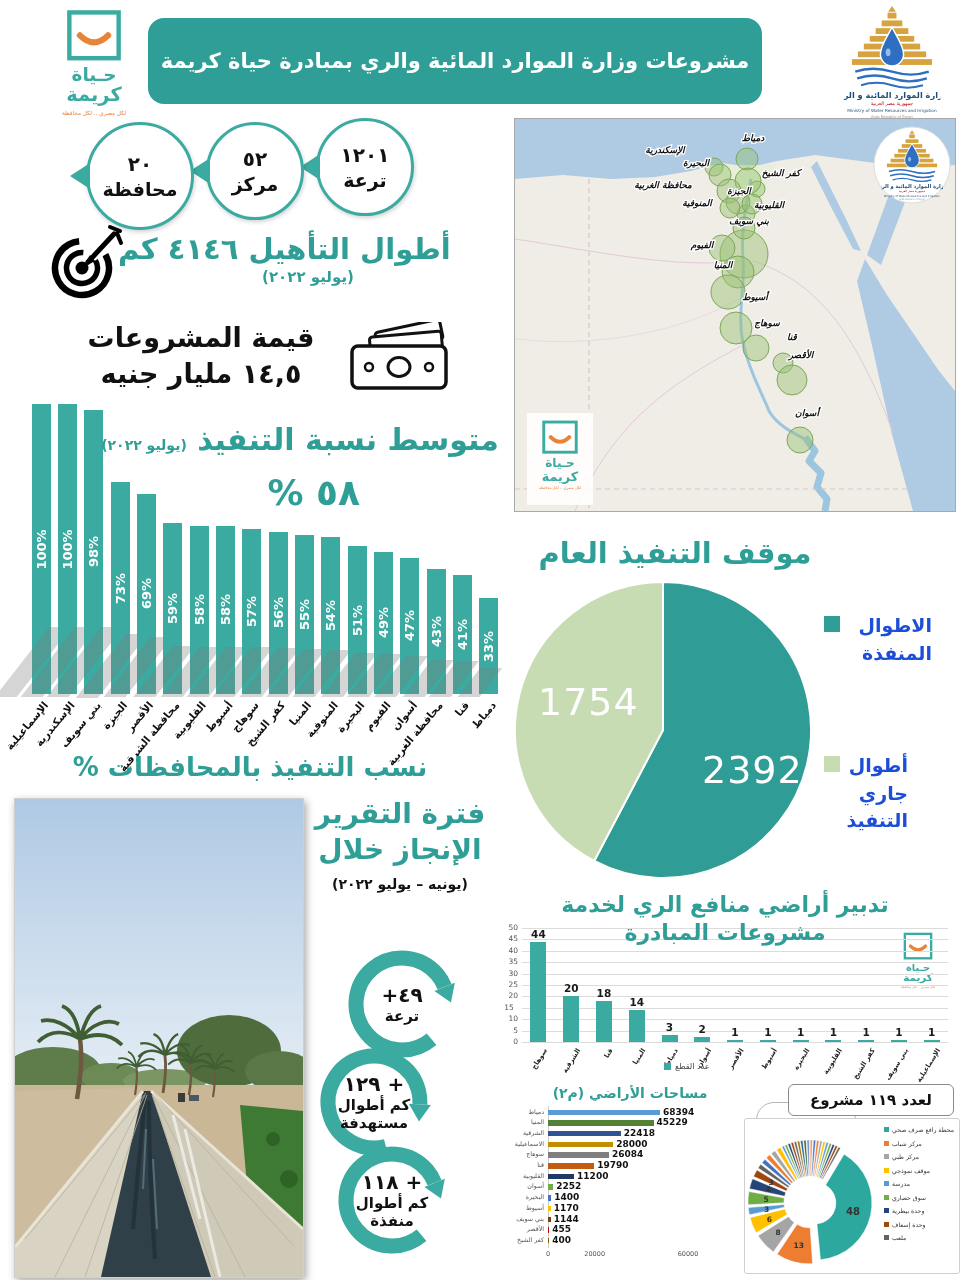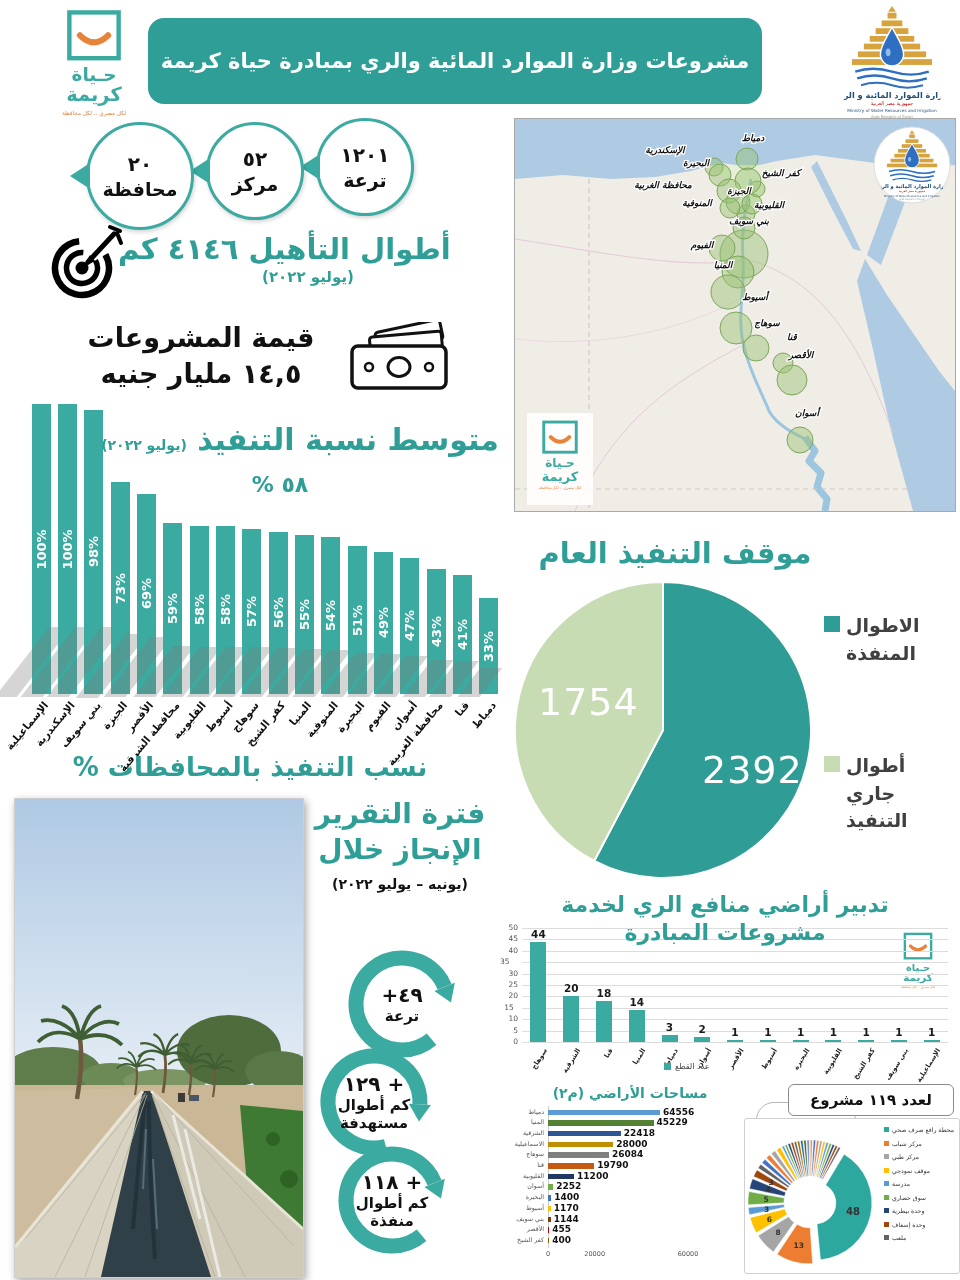--- a/index.html
+++ b/index.html
@@ -25,30 +25,30 @@
   #exec-bars{left:28px;top:402px;width:474px;height:292px;display:flex;align-items:flex-end;direction:ltr}
   .exec-col{flex:1;position:relative;display:flex;align-items:flex-end;justify-content:center;height:100%}
   .exec-bar{width:19px;background:#3BABA1;display:flex;align-items:center;justify-content:center;position:relative;z-index:1}
   .exec-bar::before{content:"";position:absolute;left:-10px;bottom:-3px;width:115%;height:30%;max-height:70px;
        background:rgba(125,125,125,.32);transform:skewX(-38deg);z-index:-1}
   .exec-bar span{display:block;transform:rotate(-90deg);color:#fff;font-weight:bold;font-size:13px;white-space:nowrap}
   .exec-name{position:absolute;top:100%;right:50%;margin-top:5px;transform:rotate(-50deg);transform-origin:top right;
        font-size:10.5px;font-weight:bold;white-space:nowrap;color:#111;direction:rtl}
   .exec-title{left:100px;top:422px;width:400px;text-align:center;color:#2F9E96;font-weight:bold;font-size:30px;z-index:2}
   .exec-title .sub{font-size:14px;font-weight:bold}
-  .exec-avg{left:200px;top:472px;width:160px;text-align:center;color:#2F9E96;font-weight:bold;font-size:22px;z-index:2}
+  .exec-avg{left:200px;top:472px;width:160px;color:#2F9E96;font-weight:bold;font-size:36px;z-index:2}
   .exec-caption{left:40px;top:752px;width:420px;text-align:center;color:#2F9E96;font-weight:bold;font-size:26px;z-index:3}
   
   .map-panel{left:514px;top:118px;width:440px;height:392px;border:1px solid #a9a9a9;background:#F0EDE6}
   
   .pie-title{left:520px;top:536px;width:310px;text-align:center;color:#2F9E96;font-weight:bold;font-size:29px}
   .pie-num{position:absolute;color:#fff;font-size:38px;letter-spacing:1px;direction:ltr}
   .pie-leg{display:flex;align-items:flex-start;gap:6px;direction:ltr}
   .pie-leg .mark{width:16px;height:16px;margin-top:4px;flex:0 0 auto}
-  .pie-leg .txt{font-weight:bold;font-size:19px;color:#404040;text-align:left;direction:rtl;line-height:1.45}
+  .pie-leg .txt{font-weight:bold;font-size:19px;color:#1d4ed8;text-align:right;direction:rtl;line-height:1.45}
   
   .ach-title{left:302px;top:796px;width:196px;text-align:center;color:#2F9E96;font-weight:bold;font-size:28px;line-height:1.3}
   .ach-date{font-size:14px;color:#111;margin-top:6px;font-weight:bold}
   .ring{position:absolute;width:132px;height:132px}
   .ring svg{position:absolute;left:0;top:0}
   .ring .txt{position:absolute;left:50%;top:50%;transform:translate(-50%,-50%);width:100px;text-align:center;
        font-weight:bold;color:#111;z-index:2}
   .ring .txt .v{font-size:20px;direction:ltr}
   .ring .txt .l{font-size:15px;line-height:1.2}
   
@@ -452,21 +452,21 @@
       <div style="position: absolute; left: 0px; width: 18px; top: 92.2px; font-size: 7.5px; text-align: right; color: rgb(85, 85, 85);">10</div>
       <div style="position: absolute; left: 22px; width: 426px; top: 85.8px; height: 1px; background: rgb(220, 220, 220);"></div>
       <div style="position: absolute; left: 0px; width: 18px; top: 80.8px; font-size: 7.5px; text-align: center; color: rgb(85, 85, 85);">15</div>
       <div style="position: absolute; left: 22px; width: 426px; top: 74.4px; height: 1px; background: rgb(220, 220, 220);"></div>
       <div style="position: absolute; left: 0px; width: 18px; top: 69.4px; font-size: 7.5px; text-align: right; color: rgb(85, 85, 85);">20</div>
       <div style="position: absolute; left: 22px; width: 426px; top: 63px; height: 1px; background: rgb(220, 220, 220);"></div>
       <div style="position: absolute; left: 0px; width: 18px; top: 58px; font-size: 7.5px; text-align: right; color: rgb(85, 85, 85);">25</div>
       <div style="position: absolute; left: 22px; width: 426px; top: 51.6px; height: 1px; background: rgb(220, 220, 220);"></div>
       <div style="position: absolute; left: 0px; width: 18px; top: 46.6px; font-size: 7.5px; text-align: right; color: rgb(85, 85, 85);">30</div>
       <div style="position: absolute; left: 22px; width: 426px; top: 40.2px; height: 1px; background: rgb(220, 220, 220);"></div>
-      <div style="position: absolute; left: 0px; width: 18px; top: 35.2px; font-size: 7.5px; text-align: left; color: rgb(85, 85, 85);">35</div>
+      <div style="position: absolute; left: 0px; width: 18px; top: 35.2px; font-size: 7.5px; text-align: right; color: rgb(85, 85, 85);">35</div>
       <div style="position: absolute; left: 22px; width: 426px; top: 28.8px; height: 1px; background: rgb(220, 220, 220);"></div>
       <div style="position: absolute; left: 0px; width: 18px; top: 23.8px; font-size: 7.5px; text-align: right; color: rgb(85, 85, 85);">40</div>
       <div style="position: absolute; left: 22px; width: 426px; top: 17.4px; height: 1px; background: rgb(220, 220, 220);"></div>
       <div style="position: absolute; left: 0px; width: 18px; top: 12.4px; font-size: 7.5px; text-align: right; color: rgb(85, 85, 85);">45</div>
       <div style="position: absolute; left: 22px; width: 426px; top: 6px; height: 1px; background: rgb(220, 220, 220);"></div>
       <div style="position: absolute; left: 0px; width: 18px; top: 1px; font-size: 7.5px; text-align: right; color: rgb(85, 85, 85);">50</div>
       <div style="position: absolute; left: 30.4px; width: 16px; top: 19.7px; height: 100.3px; background: rgb(59, 171, 161);"></div>
       <div style="position: absolute; left: 22px; width: 32.8px; top: 5.7px; font-size: 10.5px; font-weight: bold; text-align: center; color: rgb(26, 26, 26);">44</div>
       <div style="position: absolute; right: 409.6px; top: 125px; font-size: 6.8px; font-weight: bold; white-space: nowrap; transform: rotate(-58deg); transform-origin: right top; color: rgb(34, 34, 34); direction: rtl;">سوهاج</div>
       <div style="position: absolute; left: 63.2px; width: 16px; top: 74.4px; height: 45.6px; background: rgb(59, 171, 161);"></div>
@@ -509,21 +509,21 @@
   <div class="abs land-legend">
     <span class="mark"></span>
     <span class="txt">عدد القطع</span>
   </div>
 
   <div class="abs area-title">مساحات الأراضي (م٢)</div>
   <div class="abs" id="area-chart">
       <div style="position: absolute; left: 46px; top: 0px; width: 1px; height: 142px; background: rgb(204, 204, 204);"></div>
       <div style="position: absolute; left: 0px; width: 42px; top: 1.5px; font-size: 6.3px; color: rgb(85, 85, 85); text-align: right; direction: rtl; white-space: nowrap;">دمياط</div>
       <div style="position: absolute; left: 46px; top: 3.5px; width: 111.9px; height: 5.5px; background: rgb(91, 155, 213);"></div>
-      <div style="position: absolute; left: 160.9px; top: 0.5px; font-size: 9px; font-weight: bold; color: rgb(17, 17, 17); direction: ltr;">64556</div>
+      <div style="position: absolute; left: 160.9px; top: 0.5px; font-size: 9px; font-weight: bold; color: rgb(17, 17, 17); direction: ltr;">68394</div>
       <div style="position: absolute; left: 0px; width: 42px; top: 12.2px; font-size: 6.3px; color: rgb(85, 85, 85); text-align: right; direction: rtl; white-space: nowrap;">المنيا</div>
       <div style="position: absolute; left: 46px; top: 14.2px; width: 105.5px; height: 5.5px; background: rgb(84, 130, 53);"></div>
       <div style="position: absolute; left: 154.5px; top: 11.2px; font-size: 9px; font-weight: bold; color: rgb(17, 17, 17); direction: ltr;">45229</div>
       <div style="position: absolute; left: 0px; width: 42px; top: 22.9px; font-size: 6.3px; color: rgb(85, 85, 85); text-align: right; direction: rtl; white-space: nowrap;">الشرقية</div>
       <div style="position: absolute; left: 46px; top: 24.9px; width: 72.8px; height: 5.5px; background: rgb(47, 85, 151);"></div>
       <div style="position: absolute; left: 121.8px; top: 21.9px; font-size: 9px; font-weight: bold; color: rgb(17, 17, 17); direction: ltr;">22418</div>
       <div style="position: absolute; left: 0px; width: 42px; top: 33.6px; font-size: 6.3px; color: rgb(85, 85, 85); text-align: right; direction: rtl; white-space: nowrap;">الاسماعيلية</div>
       <div style="position: absolute; left: 46px; top: 35.6px; width: 65.3px; height: 5.5px; background: rgb(191, 143, 0);"></div>
       <div style="position: absolute; left: 114.3px; top: 32.6px; font-size: 9px; font-weight: bold; color: rgb(17, 17, 17); direction: ltr;">28000</div>
       <div style="position: absolute; left: 0px; width: 42px; top: 44.3px; font-size: 6.3px; color: rgb(85, 85, 85); text-align: right; direction: rtl; white-space: nowrap;">سوهاج</div>

